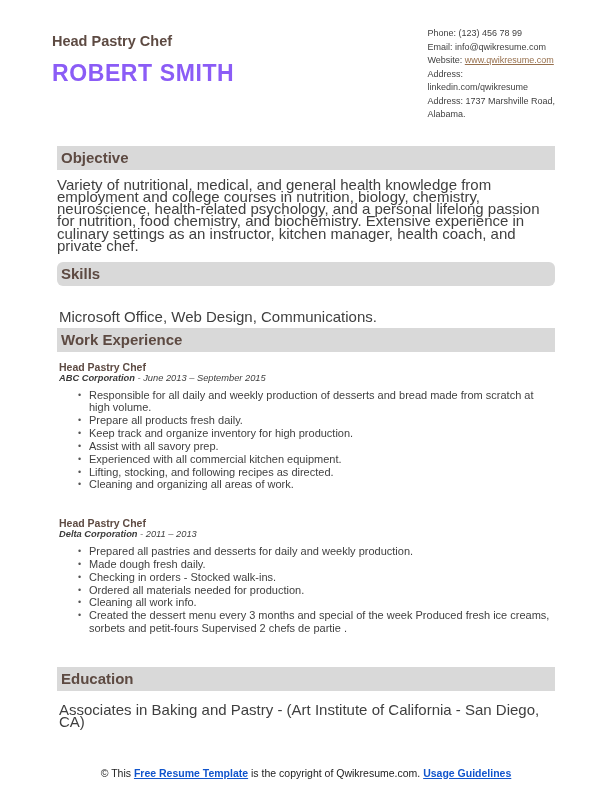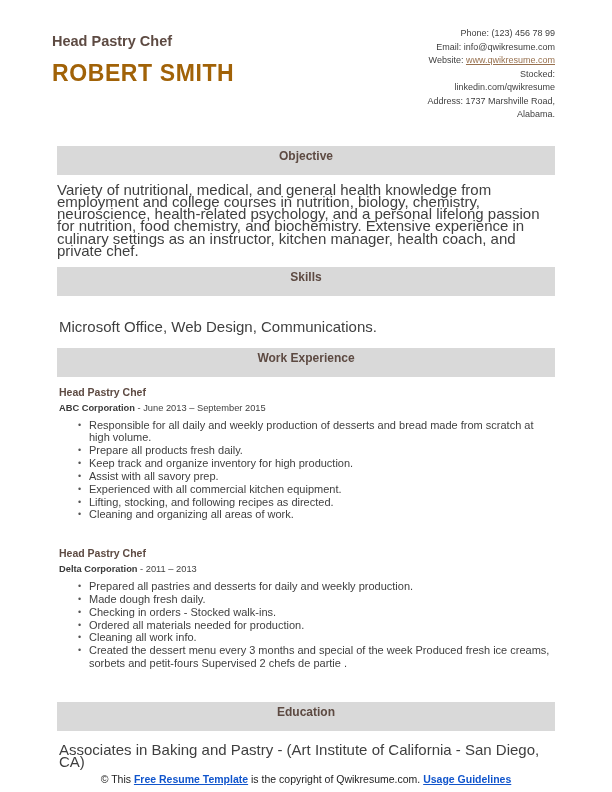--- a/index.html
+++ b/index.html
@@ -15,72 +15,71 @@
 
   
   .header { display:flex; justify-content:space-between; align-items:flex-start; }
   .job-title {
     font-size:14.5px; font-weight:bold;
     color:var(--accent, #5d4a42);
     margin-top:6px; margin-left:-5px;
   }
   .name {
     font-size:23px; font-weight:600; letter-spacing:0.6px;
-    color:#a16207; margin-top:11px; margin-left:-5px;
+    color:#8b5cf6; margin-top:11px; margin-left:-5px;
   }
   .contact {
-    text-align:right; font-size:9px; line-height:13.5px; color:#3f3f3f;
+    font-size:9px; line-height:13.5px; color:#3f3f3f;
     max-width:220px;
   }
   .contact a {
     color:var(--link-brown, #97704e);
     text-decoration:underline; cursor:pointer;
   }
 
   
   .section-bar {
     background:var(--bar-background, #d9d9d9);
     color:var(--accent, #5d4a42);
-    font-size:12px; font-weight:bold;
-    padding:3px 4px 12px 4px;
-    text-align:center;
+    font-size:15px; font-weight:bold;
+    padding:3px 4px 4px 4px;
   }
   .bar-objective { margin-top:24px; }
-  .bar-skills { margin-top:10px; }
-  .bar-work { margin-top:14px; }
+  .bar-skills { margin-top:10px;border-radius:6px; }
+  .bar-work { margin-top:4px; }
   .bar-education { margin-top:33px; }
 
   .body-text { font-size:15px; line-height:12.3px; color:#3f3f3f; }
   .objective-text { margin-top:9px; }
   .skills-text { margin-top:25px; padding-left:2px; }
   .education-text { margin-top:13px; padding-left:2px; }
 
   
   .job-role {
     font-size:10.5px; font-weight:bold;
     color:var(--accent, #5d4a42);
     margin-top:9px; padding-left:2px;
   }
   .job2 .job-role { margin-top:26px; }
-  .company-line { font-size:9.3px; margin-top:5px; padding-left:2px; }
+  .company-line { font-size:9.3px; padding-left:2px;font-style:italic; }
   .company { font-weight:bold; color:#3a3a3a; }
   ul.bullets { list-style:none; margin:6px 0 0 21px; }
   ul.bullets li {
     position:relative; padding-left:11px;
     font-size:11px; line-height:12.4px; margin-bottom:0.5px;
   }
   ul.bullets li::before {
     content:"\2022";
     position:absolute; left:0; top:0;
     color:#555; font-size:9px;
   }
 
   
   .footer {
-    position:absolute; left:0; right:0; bottom:5px;
+    position:absolute; left:0; right:0; bottom:11px;
     text-align:center; font-size:10.5px; line-height:15px; color:#222;
   }
   .footer-inner { max-width:430px; margin:0 auto; }
   .footer a {
     color:var(--link-blue, #1155cc);
     font-weight:bold; text-decoration:underline; cursor:pointer;
   }
 </style>
 </head>
 <body>
@@ -89,21 +88,21 @@
 
   <div class="header">
     <div class="header-left">
       <div class="job-title">Head Pastry Chef</div>
       <div class="name">ROBERT SMITH</div>
     </div>
     <div class="contact">
       <div>Phone: (123) 456 78 99</div>
       <div>Email: info@qwikresume.com</div>
       <div><span>Website: </span><a>www.qwikresume.com</a></div>
-      <div>Stocked:</div>
+      <div>Address:</div>
       <div>linkedin.com/qwikresume</div>
       <div>Address: 1737 Marshville Road,</div>
       <div>Alabama.</div>
     </div>
   </div>
 
   <div class="section-bar bar-objective">Objective</div>
   <p class="body-text objective-text">Variety of nutritional, medical, and general health knowledge from employment and college courses in nutrition, biology, chemistry, neuroscience, health-related psychology, and a personal lifelong passion for nutrition, food chemistry, and biochemistry. Extensive experience in culinary settings as an instructor, kitchen manager, health coach, and private chef.</p>
 
   <div class="section-bar bar-skills">Skills</div>

